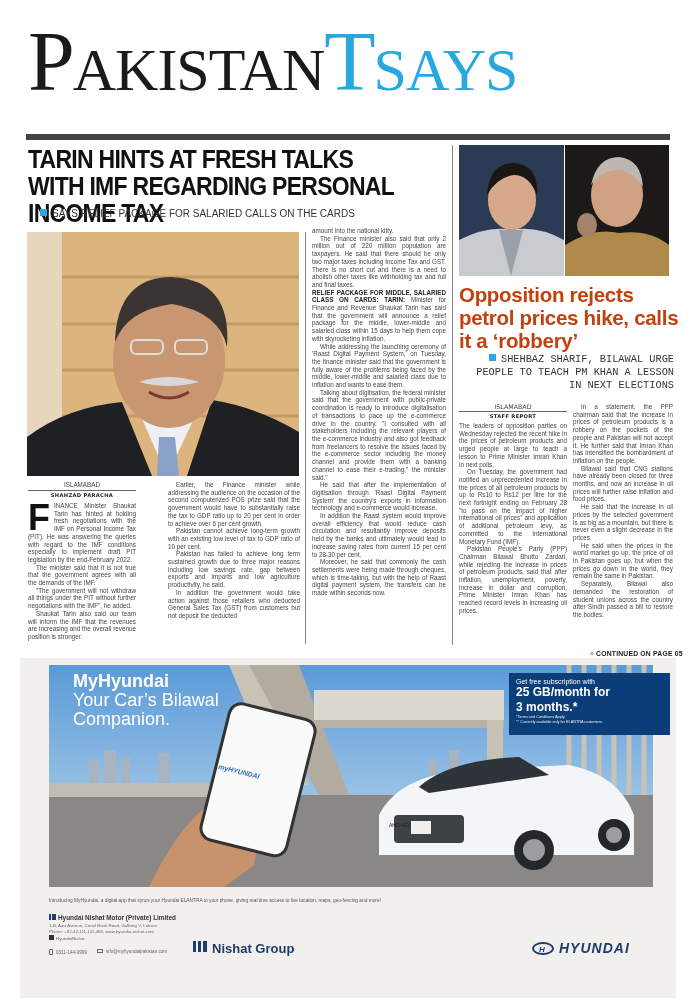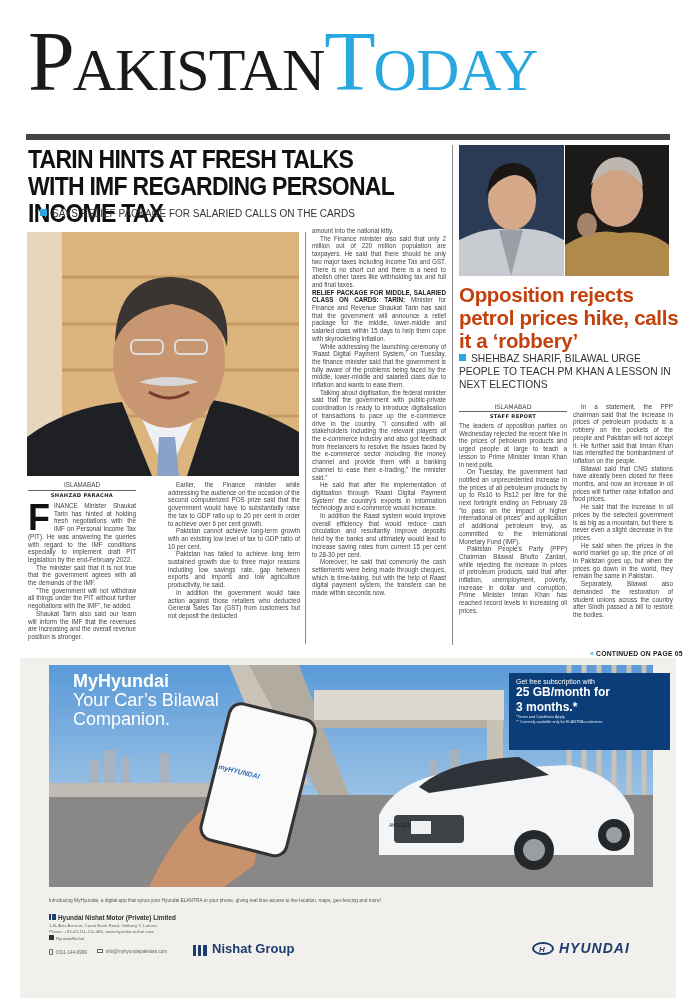--- a/index.html
+++ b/index.html
@@ -32,49 +32,49 @@
   .col p { text-indent: 8px; }
   .col p.noindent { text-indent: 0; }
   .dropcap { float: left; font-family: "Liberation Sans", sans-serif; font-weight: 900; font-size: 36px; line-height: 29px; margin: 1px 4px 0 0; color: #111; }
   .col .rel-head { font-weight: bold; color: #222; }
 
   .story-bottom-rule { position: absolute; left: 26px; top: 650px; width: 644px; height: 1px; background: #999; }
 
   
   .right-photo { position: absolute; left: 459px; top: 145px; width: 210px; height: 131px; overflow: hidden; }
   .right-headline { position: absolute; left: 459px; top: 283px; width: 220px; font-family: "Liberation Sans", sans-serif; font-weight: bold; font-size: 20.5px; line-height: 23px; color: #c2410c; letter-spacing: -0.3px; }
-  .right-sub { position: absolute; left: 459px; top: 353px; width: 215px; font-family: Liberation Sans, sans-serif; font-size: 10.3px; line-height: 12.8px; color: #333; }
+  .right-sub { position: absolute; left: 459px; top: 353px; width: 215px; font-family: Liberation Mono, monospace; font-size: 10.3px; line-height: 12.8px; color: #333; text-align: right; }
   .rb-place { position: absolute; left: 459px; top: 403px; width: 108px; text-align: center; font-size: 6.3px; color: #444; }
   .rb-rule { position: absolute; left: 459px; top: 411px; width: 108px; height: 1px; background: #666; }
   .rb-name { position: absolute; left: 459px; top: 413px; width: 108px; text-align: center; font-size: 5.2px; font-weight: bold; color: #222; letter-spacing: 0.3px; }
   .continued { position: absolute; left: 590px; top: 650px; font-family: "Liberation Sans", sans-serif; font-weight: bold; font-size: 6.8px; color: #1a1a1a; letter-spacing: 0.2px; }
   .continued .arr { color: #29a8e0; }
 
   
   .ad { position: absolute; left: 20px; top: 658px; width: 656px; height: 340px; background: #f2f0ed; }
   .ad-image { position: absolute; left: 49px; top: 665px; width: 604px; height: 222px; overflow: hidden; }
   .ad-title { position: absolute; left: 73px; top: 672px; font-family: "Liberation Sans", sans-serif; color: #fff; font-size: 18px; line-height: 19px; }
   .ad-title .b { font-weight: bold; }
-  .offer { position: absolute; left: 509px; top: 673px; width: 161px; height: 77px; background: #0b3d78; color: #fff; padding: 5px 7px; font-family: "Liberation Sans", sans-serif; }
+  .offer { position: absolute; left: 509px; top: 673px; width: 161px; height: 62px; background: #0b3d78; color: #fff; padding: 5px 7px; font-family: "Liberation Sans", sans-serif; }
   .offer .l1 { font-size: 7px; }
   .offer .l2 { font-size: 12px; font-weight: bold; line-height: 15px; }
   .offer .fine { font-size: 3.8px; line-height: 5px; opacity: 0.9; }
   .ad-intro { position: absolute; left: 49px; top: 898px; font-size: 4.8px; color: #555; font-family: "Liberation Sans", sans-serif; }
   .ad-company { position: absolute; left: 49px; top: 914px; font-size: 6.4px; font-weight: bold; color: #333; font-family: "Liberation Sans", sans-serif; }
   .ad-addr { position: absolute; left: 49px; top: 923px; font-size: 4.4px; line-height: 6px; color: #666; font-family: "Liberation Sans", sans-serif; }
   .ad-contact { position: absolute; left: 49px; top: 949px; font-size: 4.6px; color: #666; font-family: "Liberation Sans", sans-serif; display: flex; gap: 10px; }
-  .nishat { position: absolute; left: 193px; top: 941px; display: flex; align-items: flex-end; gap: 5px; color: #1f3c6e; font-family: "Liberation Sans", sans-serif; font-weight: bold; font-size: 13px; }
+  .nishat { position: absolute; left: 193px; top: 941px; display: flex; align-items: flex-start; gap: 5px; color: #1f3c6e; font-family: "Liberation Sans", sans-serif; font-weight: bold; font-size: 13px; }
   .hyundai { position: absolute; left: 532px; top: 940px; display: flex; align-items: center; gap: 5px; color: #1f3c6e; font-family: "Liberation Sans", sans-serif; font-weight: 900; font-size: 14px; letter-spacing: 1px; font-style: italic; }
 </style>
 </head>
 <body>
 
 <div class="masthead">
   <div class="logo">
-    <span class="pak">P</span><span class="pak-small">AKISTAN</span><span class="tod">T</span><span class="tod-small">ODAY</span>
+    <span class="pak">P</span><span class="pak-small">AKISTAN</span><span class="tod">T</span><span class="tod-small">SAYS</span>
   </div>
   <div class="topbar"></div>
 </div>
 
 <h1 class="lead-headline">TARIN HINTS AT FRESH TALKS WITH IMF REGARDING PERSONAL INCOME TAX</h1>
 <div class="lead-sub"><span class="bullet"></span><span>SAYS RELIEF PACKAGE FOR SALARIED CALLS ON THE CARDS</span></div>
 
 <div class="lead-photo">
   <svg width="272" height="244" viewBox="0 0 272 244">
     <rect width="272" height="244" fill="#dcb47e"></rect>

